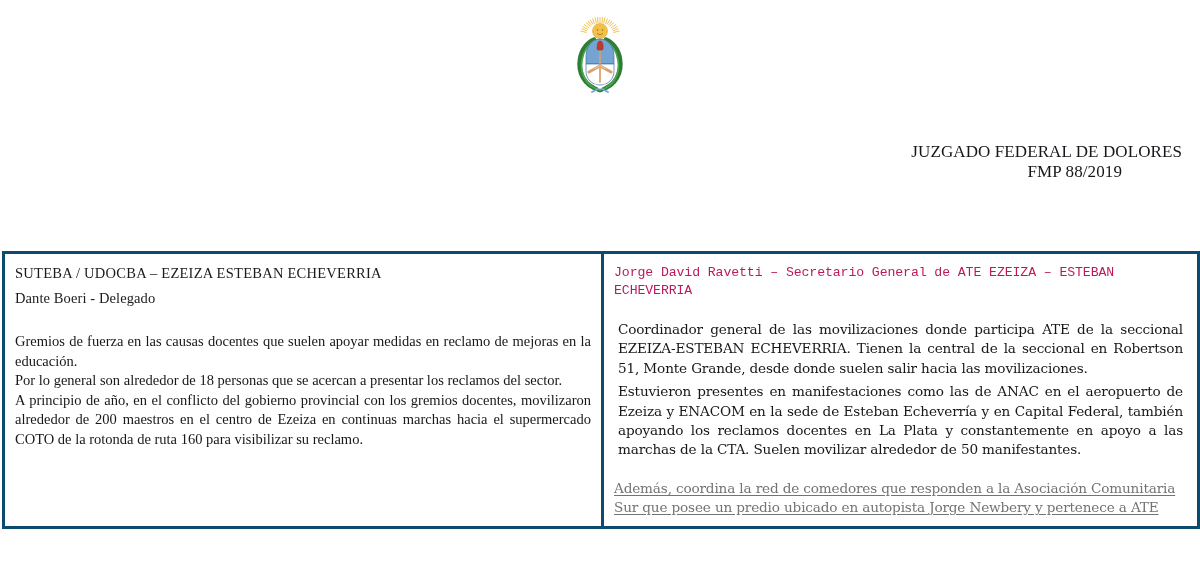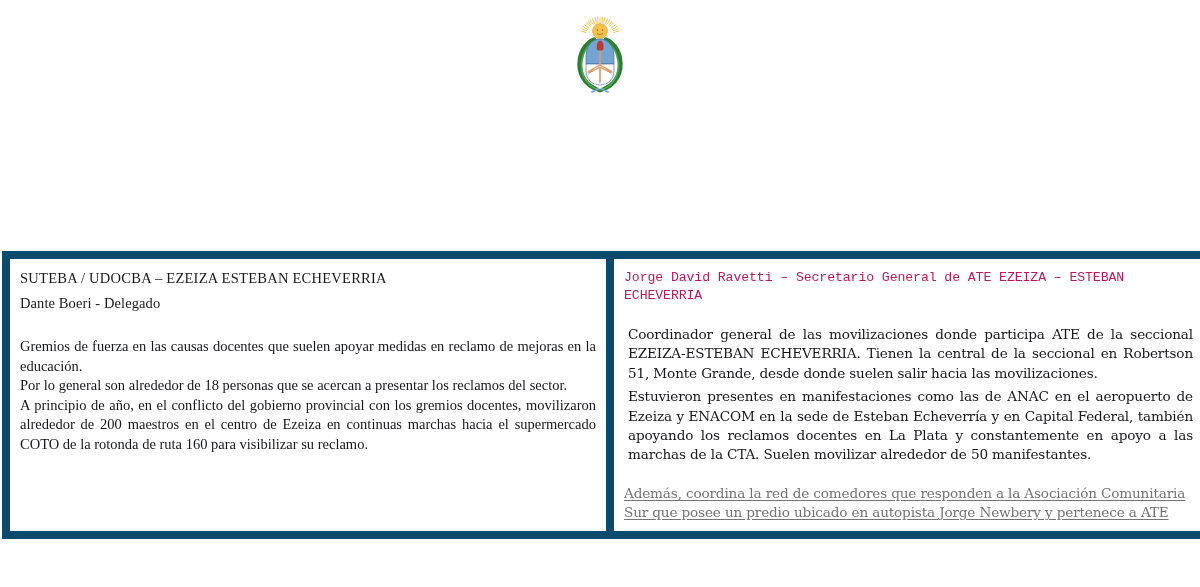--- a/index.html
+++ b/index.html
@@ -77,21 +77,21 @@
     top: 251px;
     width: 1193px;
     height: 274px;
     border-collapse: collapse;
     border: 2px solid #000000;
     table-layout: fixed;
     background: #ffffff;
   }
   .testimony-table td {
     vertical-align: top;
-    border: 8px solid #0c4a6e;
+    border: 3px solid #0c4a6e;
     padding: 0;
     background: #ffffff;
   }
   .cell-left  { width: 596px; }
   .cell-right { width: 593px; }
 
   .cell-inner {
     padding: 10px 10px 8px 10px;
   }
 
@@ -209,20 +209,24 @@
 
       <path d="M34 112 L56 100 L78 112" stroke="#d8a06a" stroke-width="6" fill="none" stroke-linecap="round" stroke-linejoin="round"></path>
       <path d="M44 106 L56 100 L68 106" stroke="#efcba0" stroke-width="2" fill="none" stroke-linejoin="round"></path>
 
       <path d="M56 144 L40 152 M56 144 L72 152" stroke="#74a5d2" stroke-width="3.4" fill="none" stroke-linecap="round"></path>
       <path d="M56 144 L46 138 M56 144 L66 138" stroke="#ffffff" stroke-width="3" fill="none" stroke-linecap="round"></path>
     </svg>
   </div>
 
 
+  <div class="court-sub">
+    <span class="line1">JUZGADO FEDERAL DE DOLORES</span>
+    <span class="line2">FMP  88/2019</span>
+  </div>
 </div>
 
 <table class="testimony-table">
   <tbody>
       <tr>
 
     <td class="cell-left">
       <div class="cell-inner col-left">
         <div class="head-line">SUTEBA / UDOCBA – EZEIZA ESTEBAN ECHEVERRIA</div>
 

